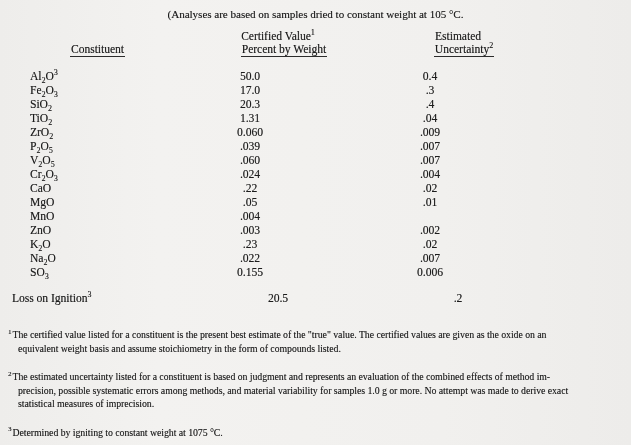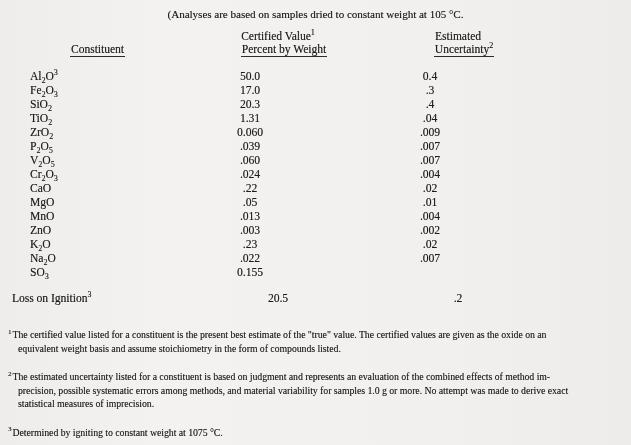--- a/index.html
+++ b/index.html
@@ -109,41 +109,41 @@
         <div class="cell center">.22</div>
         <div class="cell center">.02</div>
       </div>
       <div class="row">
         <div class="cell left">MgO</div>
         <div class="cell center">.05</div>
         <div class="cell center">.01</div>
       </div>
       <div class="row">
         <div class="cell left">MnO</div>
-        <div class="cell center">.013</div>
         <div class="cell center">.004</div>
       </div>
       <div class="row">
         <div class="cell left">ZnO</div>
         <div class="cell center">.003</div>
         <div class="cell center">.002</div>
       </div>
       <div class="row">
         <div class="cell left">K<sub>2</sub>O</div>
         <div class="cell center">.23</div>
         <div class="cell center">.02</div>
       </div>
       <div class="row">
         <div class="cell left">Na<sub>2</sub>O</div>
         <div class="cell center">.022</div>
         <div class="cell center">.007</div>
       </div>
       <div class="row">
         <div class="cell left">SO<sub>3</sub></div>
         <div class="cell center">0.155</div>
+        <div class="cell center">0.006</div>
       </div>
     </div>
 
   <div class="loss">
     <div class="cell left">Loss on Ignition<sup>3</sup></div>
     <div class="cell center">20.5</div>
     <div class="cell center">.2</div>
   </div>
 
   <div id="footnotes">

